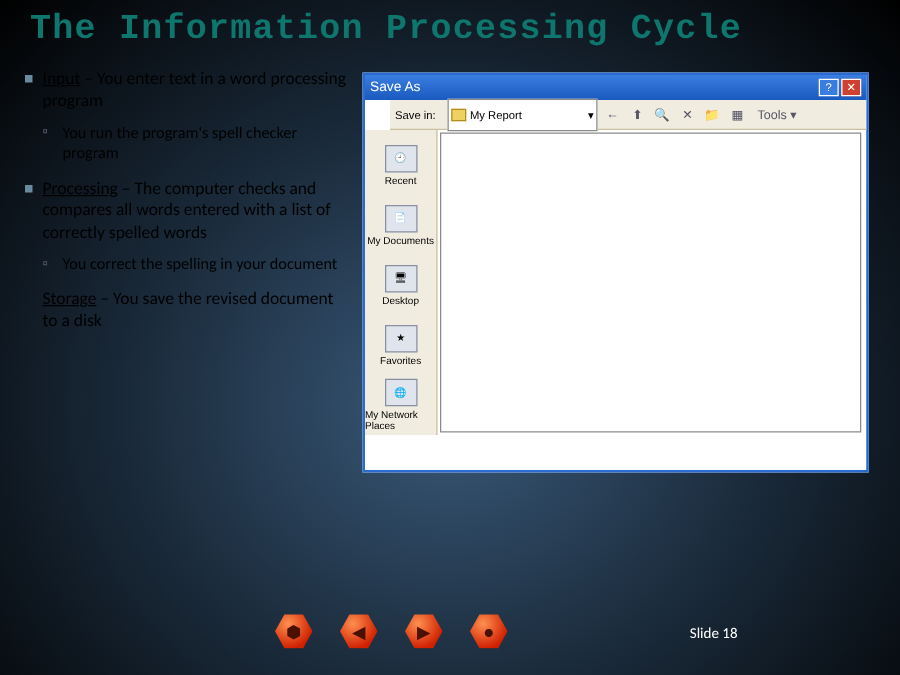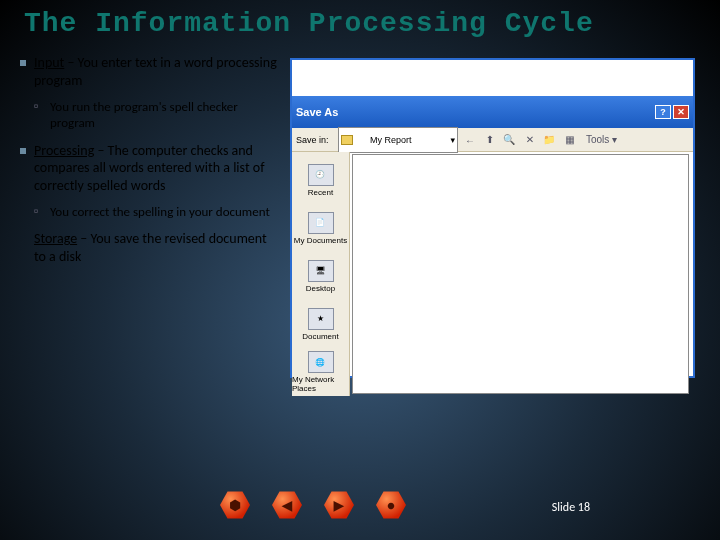--- a/index.html
+++ b/index.html
@@ -28,37 +28,36 @@
   .content .nobullet { padding-left: 14px; margin-bottom: 10px; }
   .u { text-decoration: underline; }
 
   
   .dialog {
     position: absolute; top: 58px; left: 290px; width: 405px; height: 320px;
     background: #fff; border: 2px solid #2a6bd0;
     font-family: Tahoma, Arial, sans-serif; font-size: 9px;
   }
   .dlg-title {
-    height: 32px; background: linear-gradient(#3a7de0, #1a5ac0);
-    color: #fff; font-weight: bold; font-size: 11px;
+    height: 20px; background: linear-gradient(#3a7de0, #1a5ac0);
+    color: #fff; font-weight: normal; font-size: 11px;
     display: flex; align-items: center; padding: 0 4px;
     justify-content: space-between;
-    margin-top: 36px;
   }
   .dlg-title-btns { display: flex; gap: 2px; }
   .dlg-btn { width: 16px; height: 14px; background: #d04030; color: #fff; font-size: 9px; display: flex; align-items: center; justify-content: center; border: 1px solid #fff; }
   .dlg-btn.help { background: #3a7de0; }
   .dlg-toolbar {
     height: 24px; background: #f0ece0; border-bottom: 1px solid #cac0a0;
-    display: flex; align-items: center; padding: 0 4px; gap: 4px;
+    display: flex; align-items: center; padding: 0 4px; gap: 4px; margin-left: 20px;
   }
   .dlg-toolbar .lbl { width: 38px; }
   .dlg-folder {
     flex: 0 0 120px; height: 16px; border: 1px solid #8a8a8a; background: #fff;
-    display: flex; align-items: center; padding: 12px 2px; gap: 17px;
+    display: flex; align-items: center; padding: 12px 2px; gap: 3px;
   }
   .dlg-folder .fico { width: 12px; height: 10px; background: #f0d060; border: 1px solid #b09020; }
   .tbtn { width: 16px; height: 16px; border: 1px solid transparent; display: flex; align-items: center; justify-content: center; font-size: 10px; color: #556; }
   .dlg-body { display: flex; height: 244px; }
   .places {
     width: 58px; background: #f0ece0; border-right: 1px solid #cac0a0;
     display: flex; flex-direction: column; padding-top: 4px;
   }
   .place { height: 48px; display: flex; flex-direction: column; align-items: center; justify-content: center; font-size: 8px; gap: 2px; }
   .place .pico { width: 26px; height: 22px; display: flex; align-items: center; justify-content: center; border: 1px solid #8890a0; background: #e0e4ec; }
@@ -142,21 +141,21 @@
       <div class="place">
           <div class="pico">📄</div>
           <span>My Documents</span>
         </div>
       <div class="place">
           <div class="pico">🖥</div>
           <span>Desktop</span>
         </div>
       <div class="place">
           <div class="pico">★</div>
-          <span>Document</span>
+          <span>Favorites</span>
         </div>
       <div class="place">
           <div class="pico">🌐</div>
           <span>My Network Places</span>
         </div>
     </div>
     <div class="filearea"></div>
   </div>
 </div>
 

